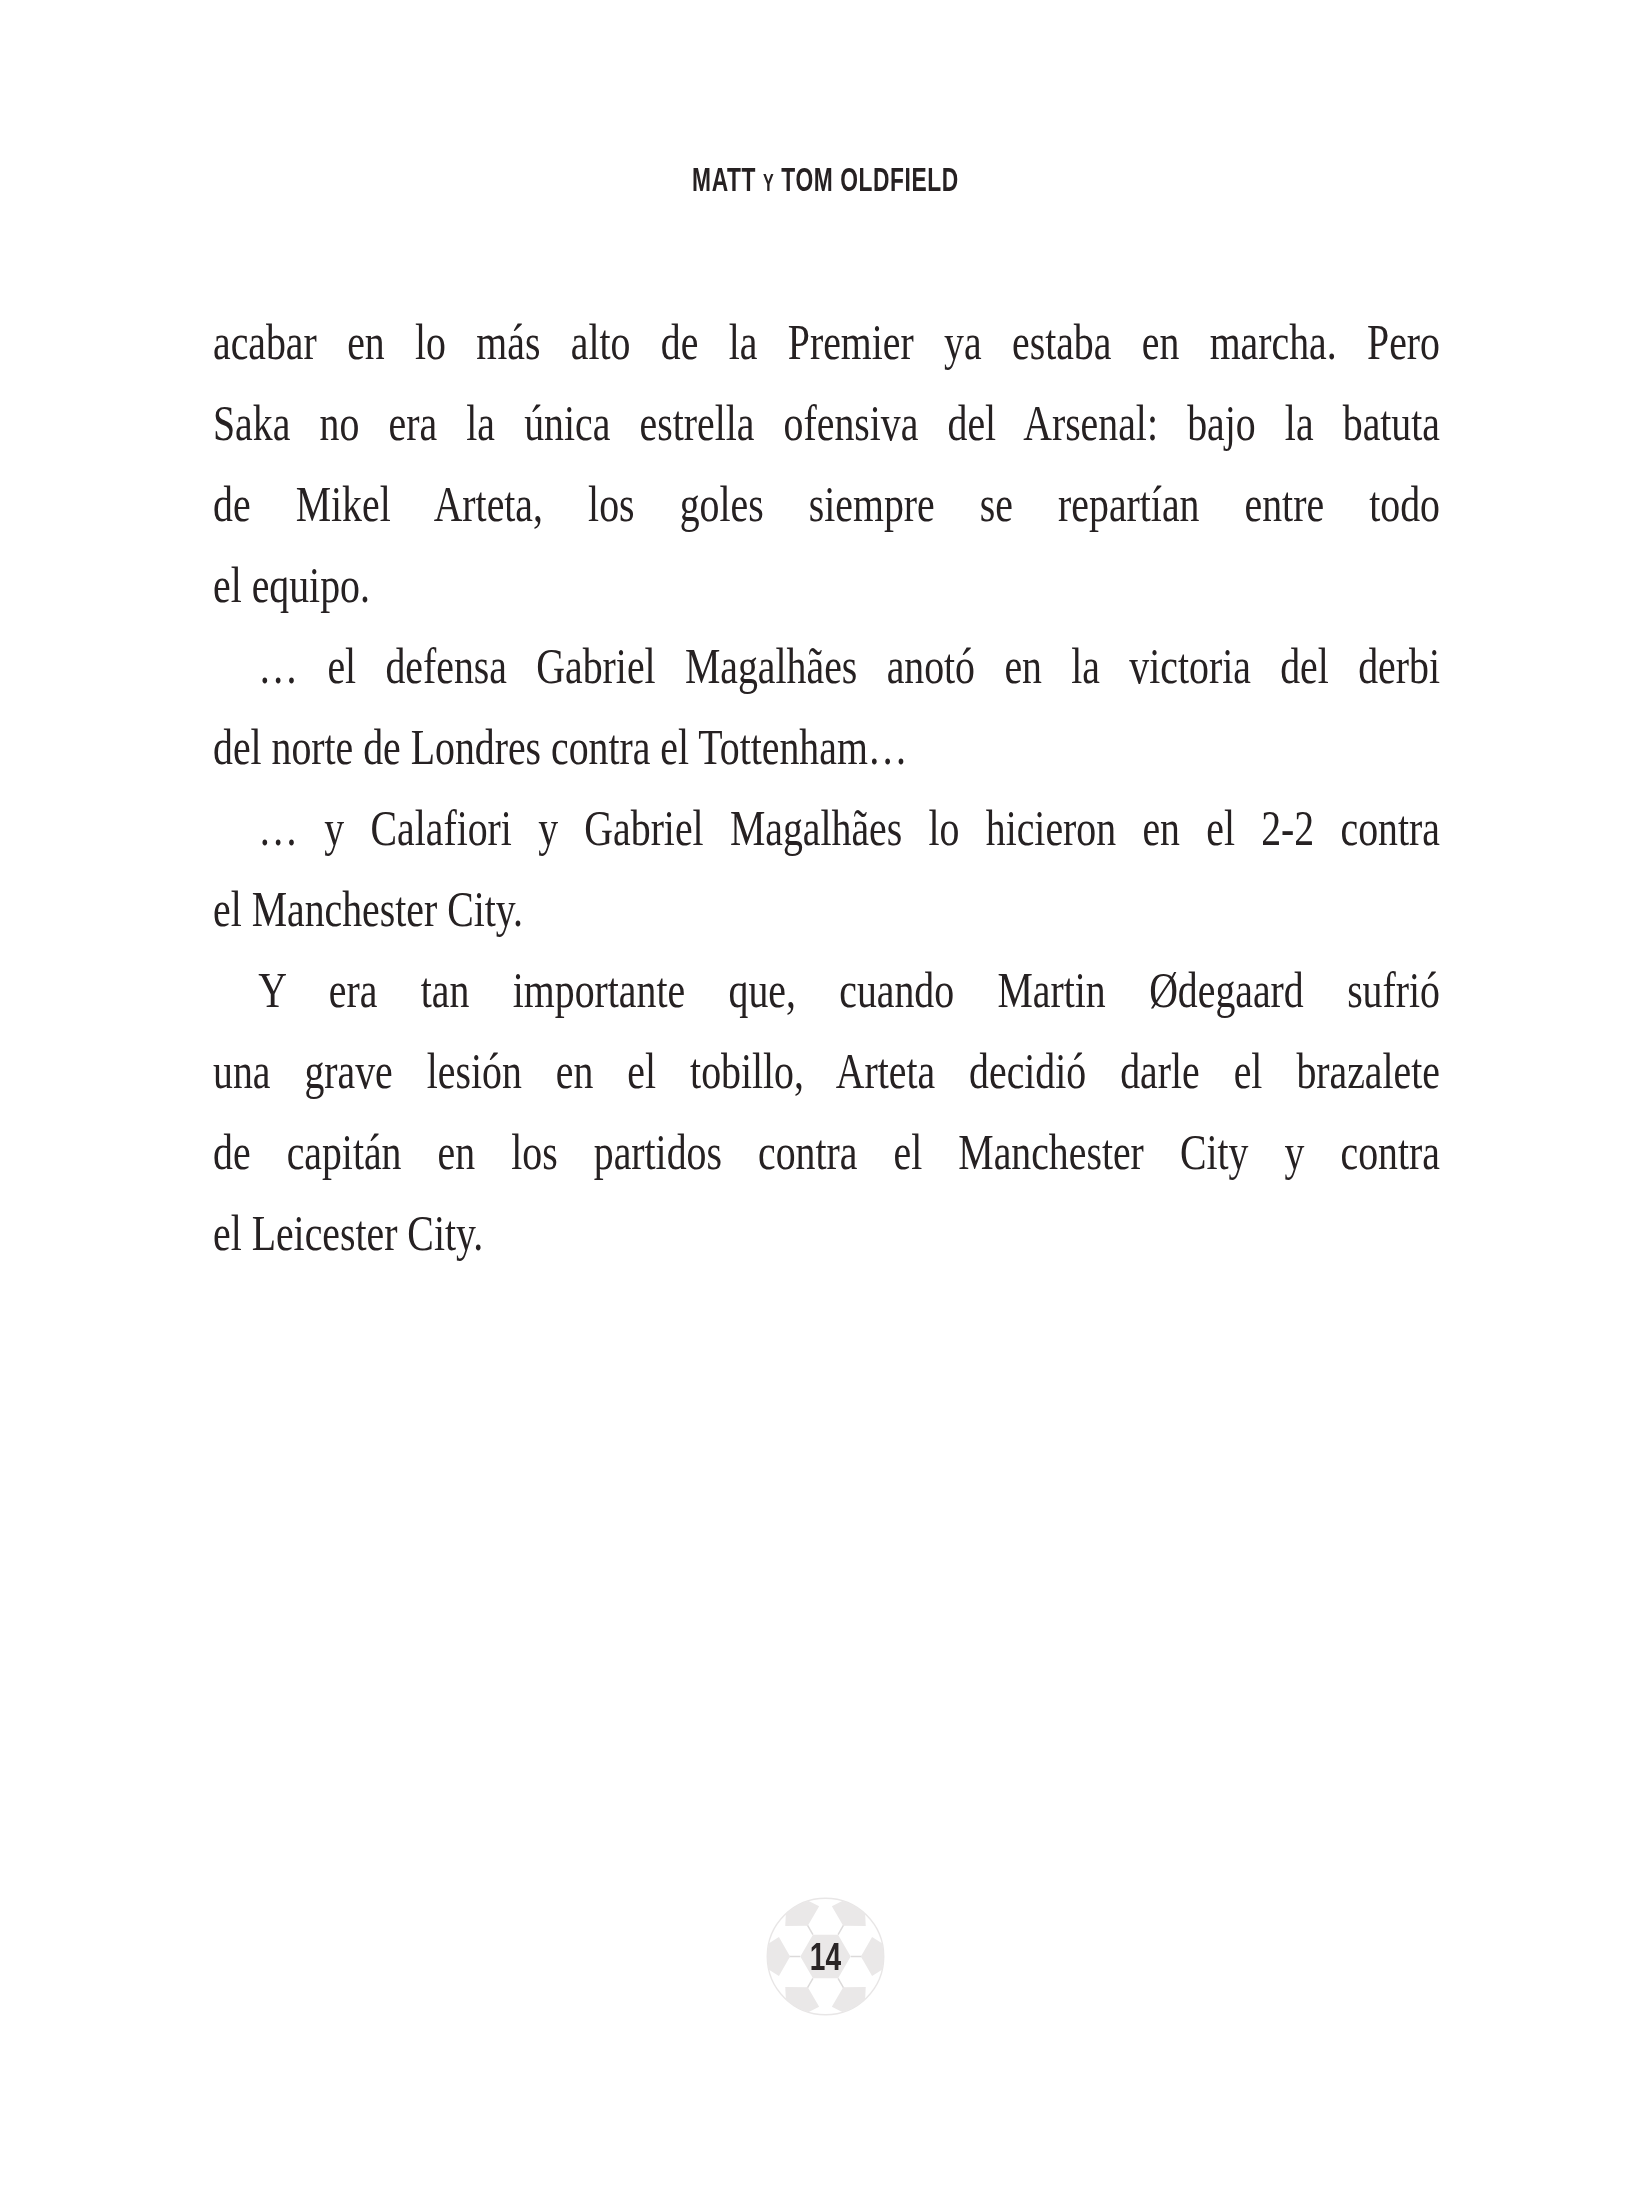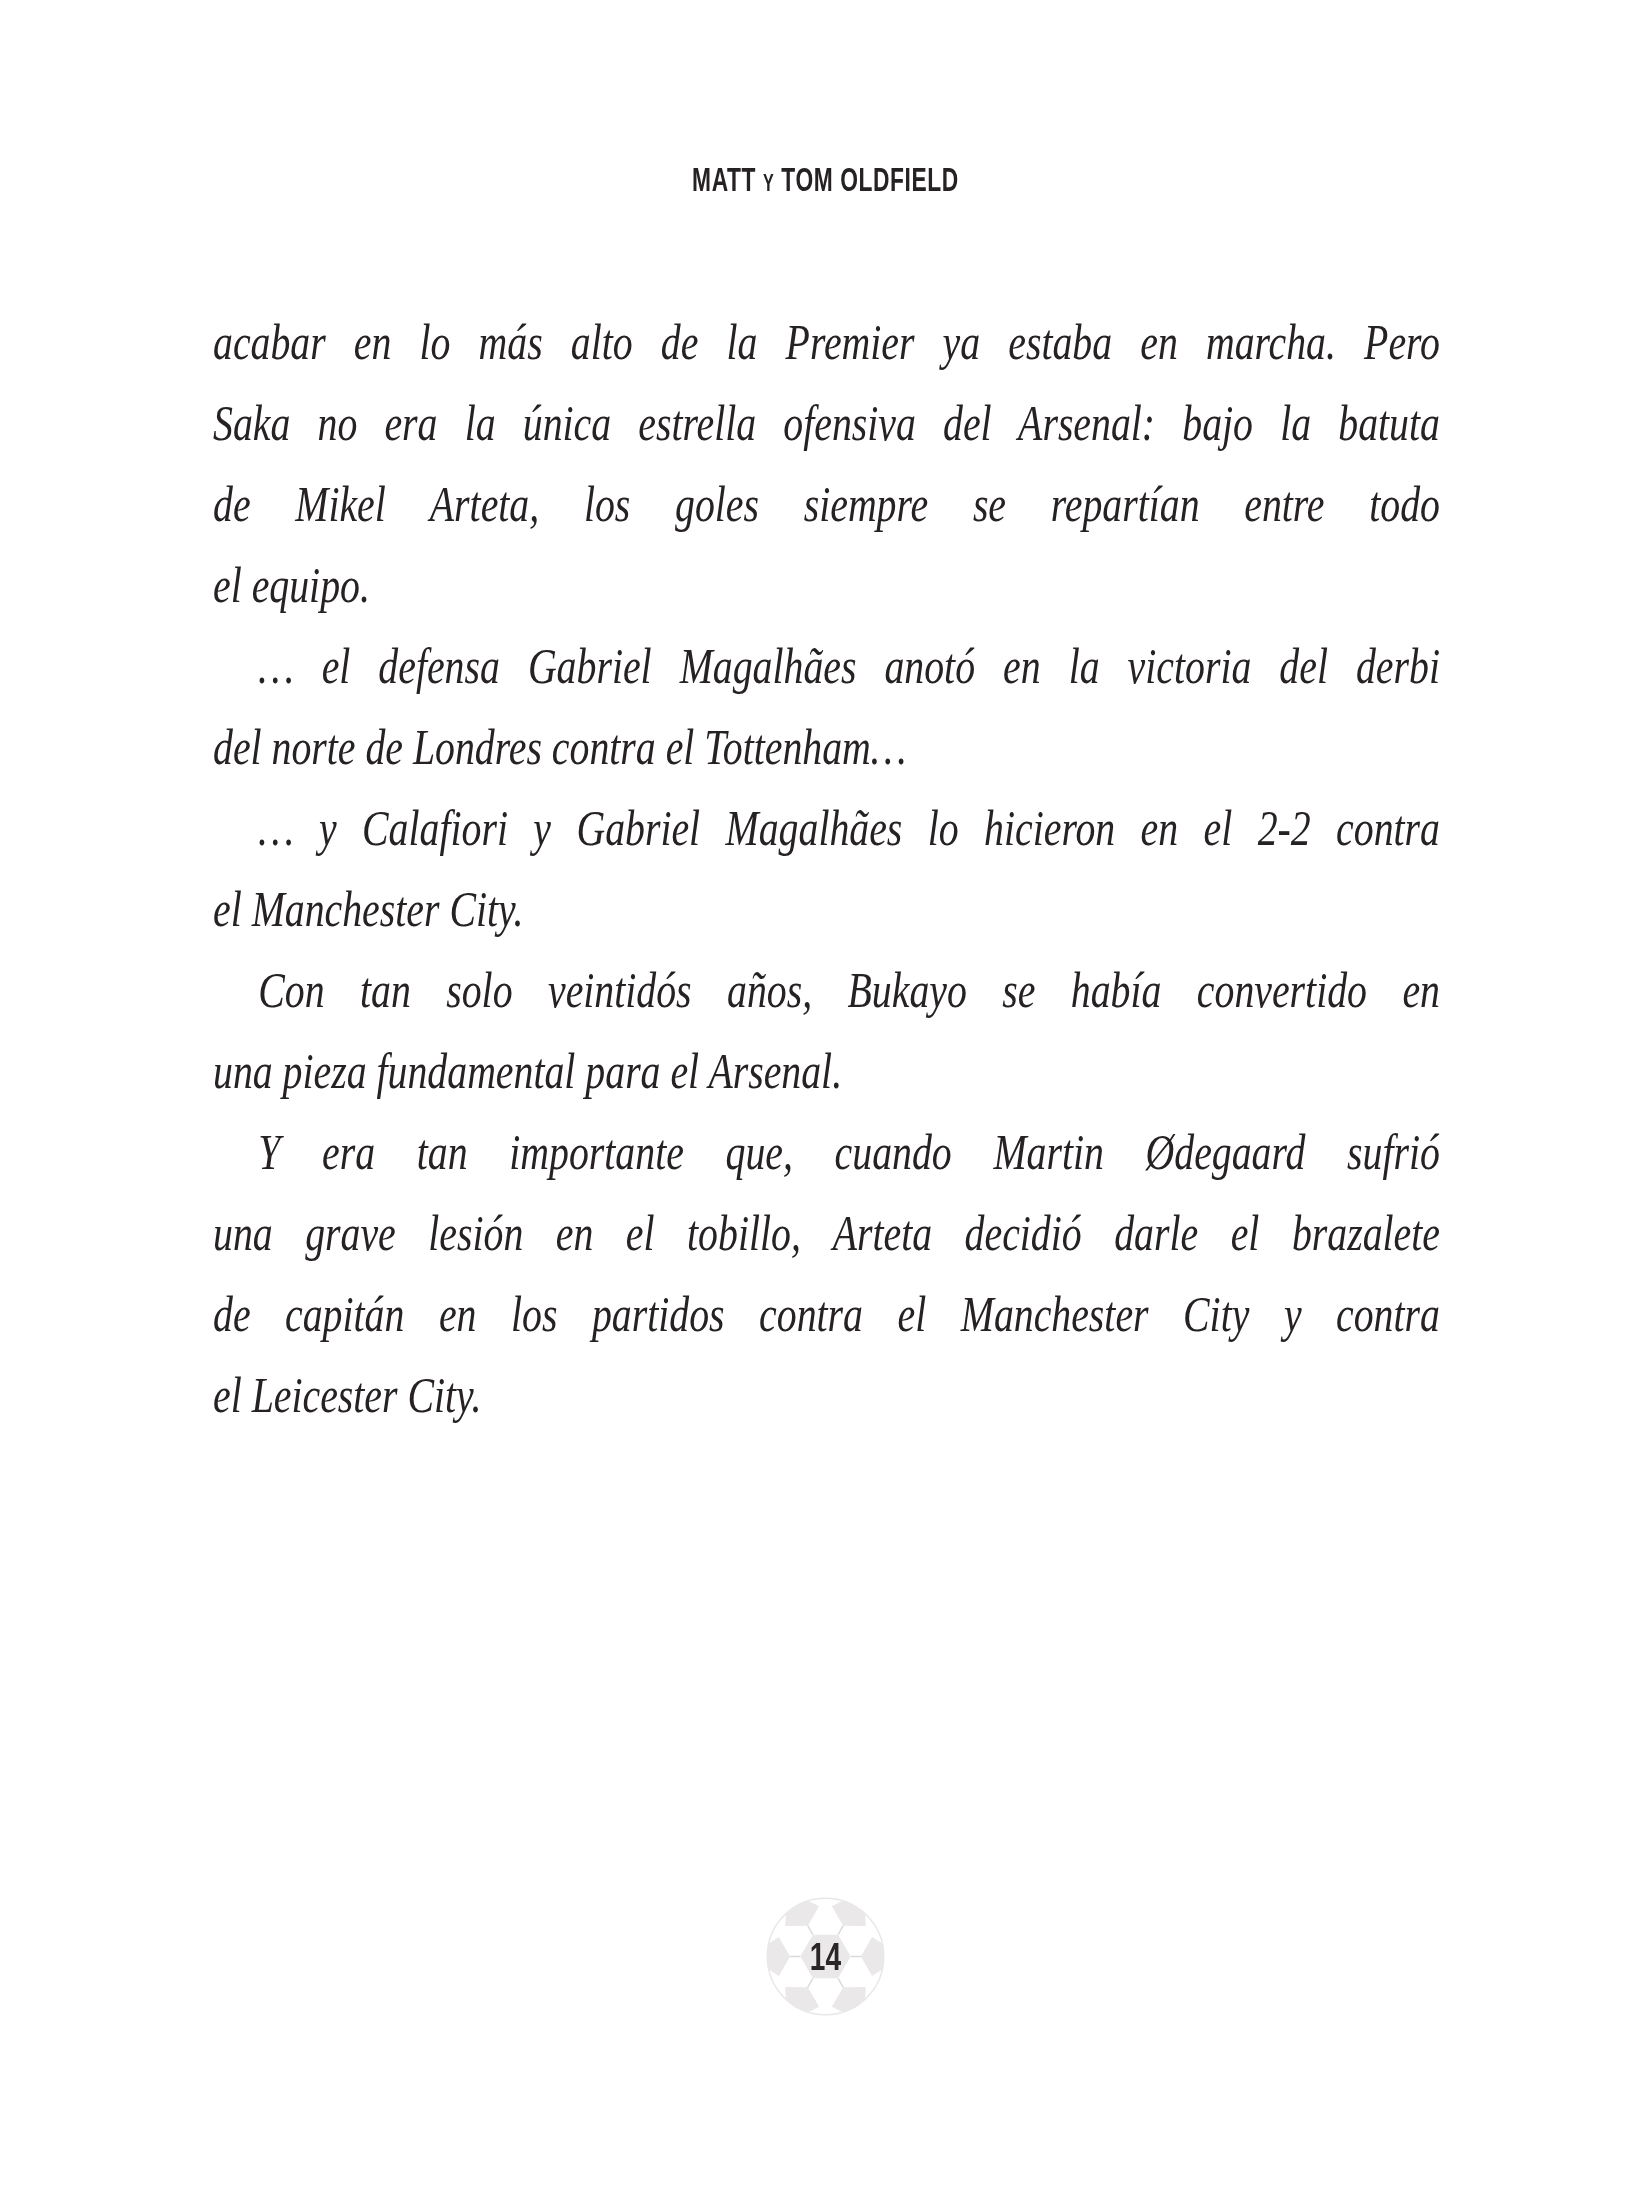--- a/index.html
+++ b/index.html
@@ -36,21 +36,21 @@
   }
 
   
   .body-text {
     position: absolute;
     left: 213px;
     top: 277px;
     width: 1227px;
     color: #262122;
   }
-  .body-text p { margin: 0; padding: 0; font-style: italic; }
+  .body-text p { margin: 0; padding: 0; }
   .line {
     width: 1573px;               
     transform: scaleX(0.78);
     transform-origin: 0 0;
     font-size: 51px;
     line-height: 81px;
     text-align: justify;
     text-align-last: justify;
   }
   .line.last { text-align-last: left; }
@@ -102,24 +102,20 @@
     </p>
     <p>
       <span class="line indent" style="display:block">… el defensa Gabriel Magalhães anotó en la victoria del derbi</span>
       <span class="line last" style="display:block">del norte de Londres contra el Tottenham…</span>
     </p>
     <p>
       <span class="line indent" style="display:block">… y Calafiori y Gabriel Magalhães lo hicieron en el 2-2 contra</span>
       <span class="line last" style="display:block">el Manchester City.</span>
     </p>
     <p>
-      <span class="line indent" style="display:block">Con tan solo veintidós años, Bukayo se había convertido en</span>
-      <span class="line last" style="display:block">una pieza fundamental para el Arsenal.</span>
-    </p>
-    <p>
       <span class="line indent" style="display:block">Y era tan importante que, cuando Martin Ødegaard sufrió</span>
       <span class="line" style="display:block">una grave lesión en el tobillo, Arteta decidió darle el brazalete</span>
       <span class="line" style="display:block">de capitán en los partidos contra el Manchester City y contra</span>
       <span class="line last" style="display:block">el Leicester City.</span>
     </p>
   </div>
 
   <div class="page-footer-ball">
     <svg viewBox="-66 -66 132 132" aria-hidden="true">
       <defs>

